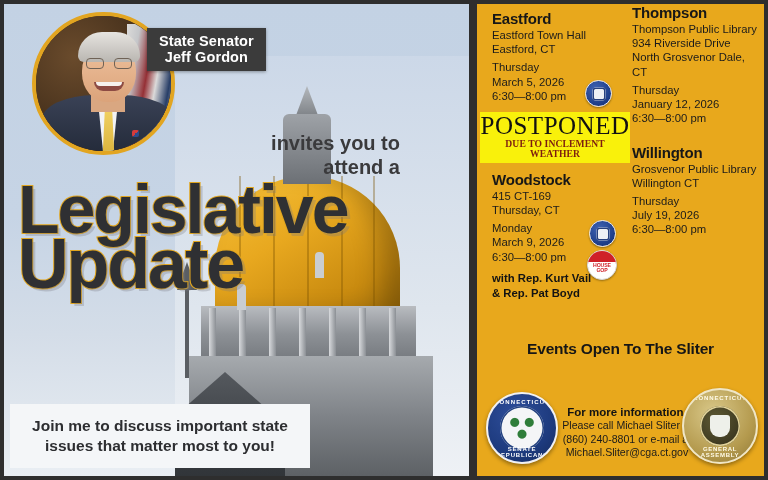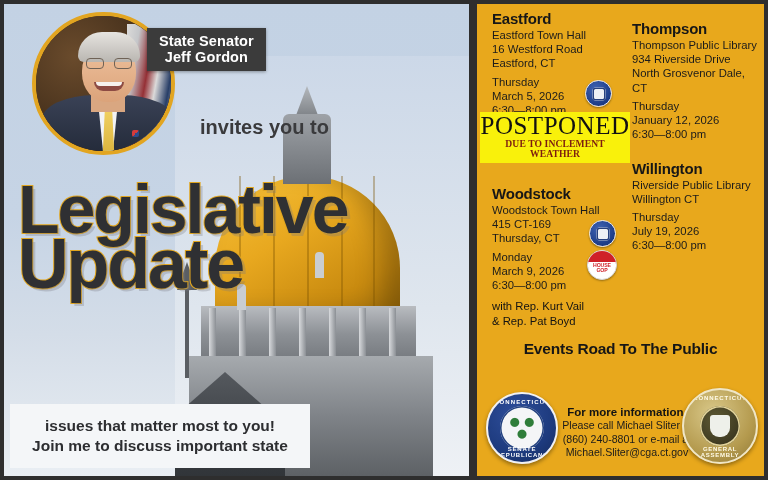--- a/index.html
+++ b/index.html
@@ -93,21 +93,21 @@
 
   .nameplate{
     position:absolute;left:143px;top:24px;
     background:#3b3b3b;color:#fff;
     padding:5px 12px 6px 12px;text-align:center;line-height:1.12;
     font-weight:bold;font-size:14.5px;letter-spacing:.1px;
     box-shadow:0 1px 3px rgba(0,0,0,.35);
   }
 
   .invites{
-    position:absolute;left:196px;top:112px;width:200px;text-align:left;
+    position:absolute;left:196px;top:128px;width:200px;text-align:right;
     font-weight:bold;font-size:20px;line-height:1.18;color:#3a3a3c;
   }
 
   .headline{
     position:absolute;left:14px;top:176px;width:430px;
     font-weight:bold;line-height:.86;color:#2f3033;
     letter-spacing:-2px;
   }
   .hl1{font-size:68px;display:block;
        -webkit-text-stroke:2px #e0a51f;paint-order:stroke fill;
@@ -121,26 +121,26 @@
     background:#f4f6f8;padding:12px 10px 13px 10px;box-sizing:border-box;
     text-align:center;font-weight:bold;font-size:15.5px;line-height:1.25;color:#2d2e31;
   }
 
   
   .right{
     position:absolute;left:477px;top:4px;width:287px;height:472px;
     background:#e8a81c;overflow:hidden;
   }
   .col-l{position:absolute;left:15px;top:6px;width:130px;}
-  .col-r{position:absolute;left:155px;top:16px;width:128px;}
+  .col-r{position:absolute;left:155px;top:0;width:128px;}
 
   .town{font-weight:bold;font-size:15px;color:#171717;margin:0 0 1px 0;letter-spacing:-.2px;}
   .line{font-size:11.3px;color:#1b1b1b;line-height:1.26;}
   .dt{margin-top:4px;}
-  .with{font-weight:normal;font-size:11.3px;color:#131313;margin-top:7px;line-height:1.3;}
+  .with{font-weight:bold;font-size:11.3px;color:#131313;margin-top:7px;line-height:1.3;}
 
   .postponed{
     position:absolute;left:3px;top:108px;width:150px;
     background:#f9f10b;padding:2px 0 3px 0;text-align:center;
     box-sizing:border-box;
   }
   .pp-main{
     font-family:"Liberation Serif",serif;font-weight:normal;
     font-size:25px;line-height:.98;color:#121212;letter-spacing:.5px;
   }
@@ -264,53 +264,52 @@
       <div class="ph-pin"></div>
     </div>
 
     <div class="nameplate">
       <div>State Senator</div>
       <div>Jeff Gordon</div>
     </div>
 
     <div class="invites">
       <div>invites you to</div>
+      <div>attend a</div>
     </div>
 
     <div class="headline">
       <span class="hl1">Legislative</span>
       <span class="hl2">Update</span>
     </div>
 
     <div class="joinbox">
+      <div>Join me to discuss important state</div>
       <div>issues that matter most to you!</div>
-      <div>Join me to discuss important state</div>
     </div>
   </div>
 
   <div class="right">
 
     <div class="col-l">
 
       <div>
         <div class="town">Eastford</div>
         <div class="line">Eastford Town Hall</div>
-        <div class="line">16 Westford Road</div>
         <div class="line">Eastford, CT</div>
         <div class="line dt">Thursday</div>
         <div class="line">March 5, 2026</div>
         <div class="line">6:30—8:00 pm</div>
         <div class="with">with Rep. Pat Boyd</div>
       </div>
 
       <div style="height:46px"></div>
 
       <div>
         <div class="town">Woodstock</div>
-        <div class="line">Woodstock Town Hall</div>
         <div class="line">415 CT-169</div>
         <div class="line">Thursday, CT</div>
         <div class="line dt">Monday</div>
         <div class="line">March 9, 2026</div>
         <div class="line">6:30—8:00 pm</div>
         <div class="with">with Rep. Kurt Vail</div>
         <div class="with" style="margin-top:0">&amp; Rep. Pat Boyd</div>
       </div>
     </div>
 
@@ -323,21 +322,21 @@
         <div class="line">North Grosvenor Dale, CT</div>
         <div class="line dt">Thursday</div>
         <div class="line">January 12, 2026</div>
         <div class="line">6:30—8:00 pm</div>
       </div>
 
       <div style="height:18px"></div>
 
       <div>
         <div class="town">Willington</div>
-        <div class="line">Riverside Public Library</div>
+        <div class="line">Grosvenor Public Library</div>
         <div class="line">Willington CT</div>
         <div class="line dt">Thursday</div>
         <div class="line">July 19, 2026</div>
         <div class="line">6:30—8:00 pm</div>
       </div>
     </div>
 
     <div class="postponed">
       <div class="pp-main">POSTPONED</div>
       <div class="pp-sub">DUE TO INCLEMENT WEATHER</div>
@@ -347,21 +346,21 @@
     <div class="seal-ct" style="left:112px;top:216px"></div>
     <div class="seal-gop" style="left:110px;top:246px">
       <div class="gop-top"></div>
       <div class="gop-band"></div>
       <div class="gop-txt">
         <div>HOUSE</div>
         <div>GOP</div>
       </div>
     </div>
 
-    <div class="events">Events Road To The Public</div>
+    <div class="events">Events Open To The Sliter</div>
 
     <div class="footer">
       <div class="seal-sr">
         <div class="inner"></div>
         <div class="vine"></div>
         <div class="sr-top">CONNECTICUT</div>
         <div class="sr-bot">SENATE REPUBLICANS</div>
       </div>
 
       <div class="contact">

